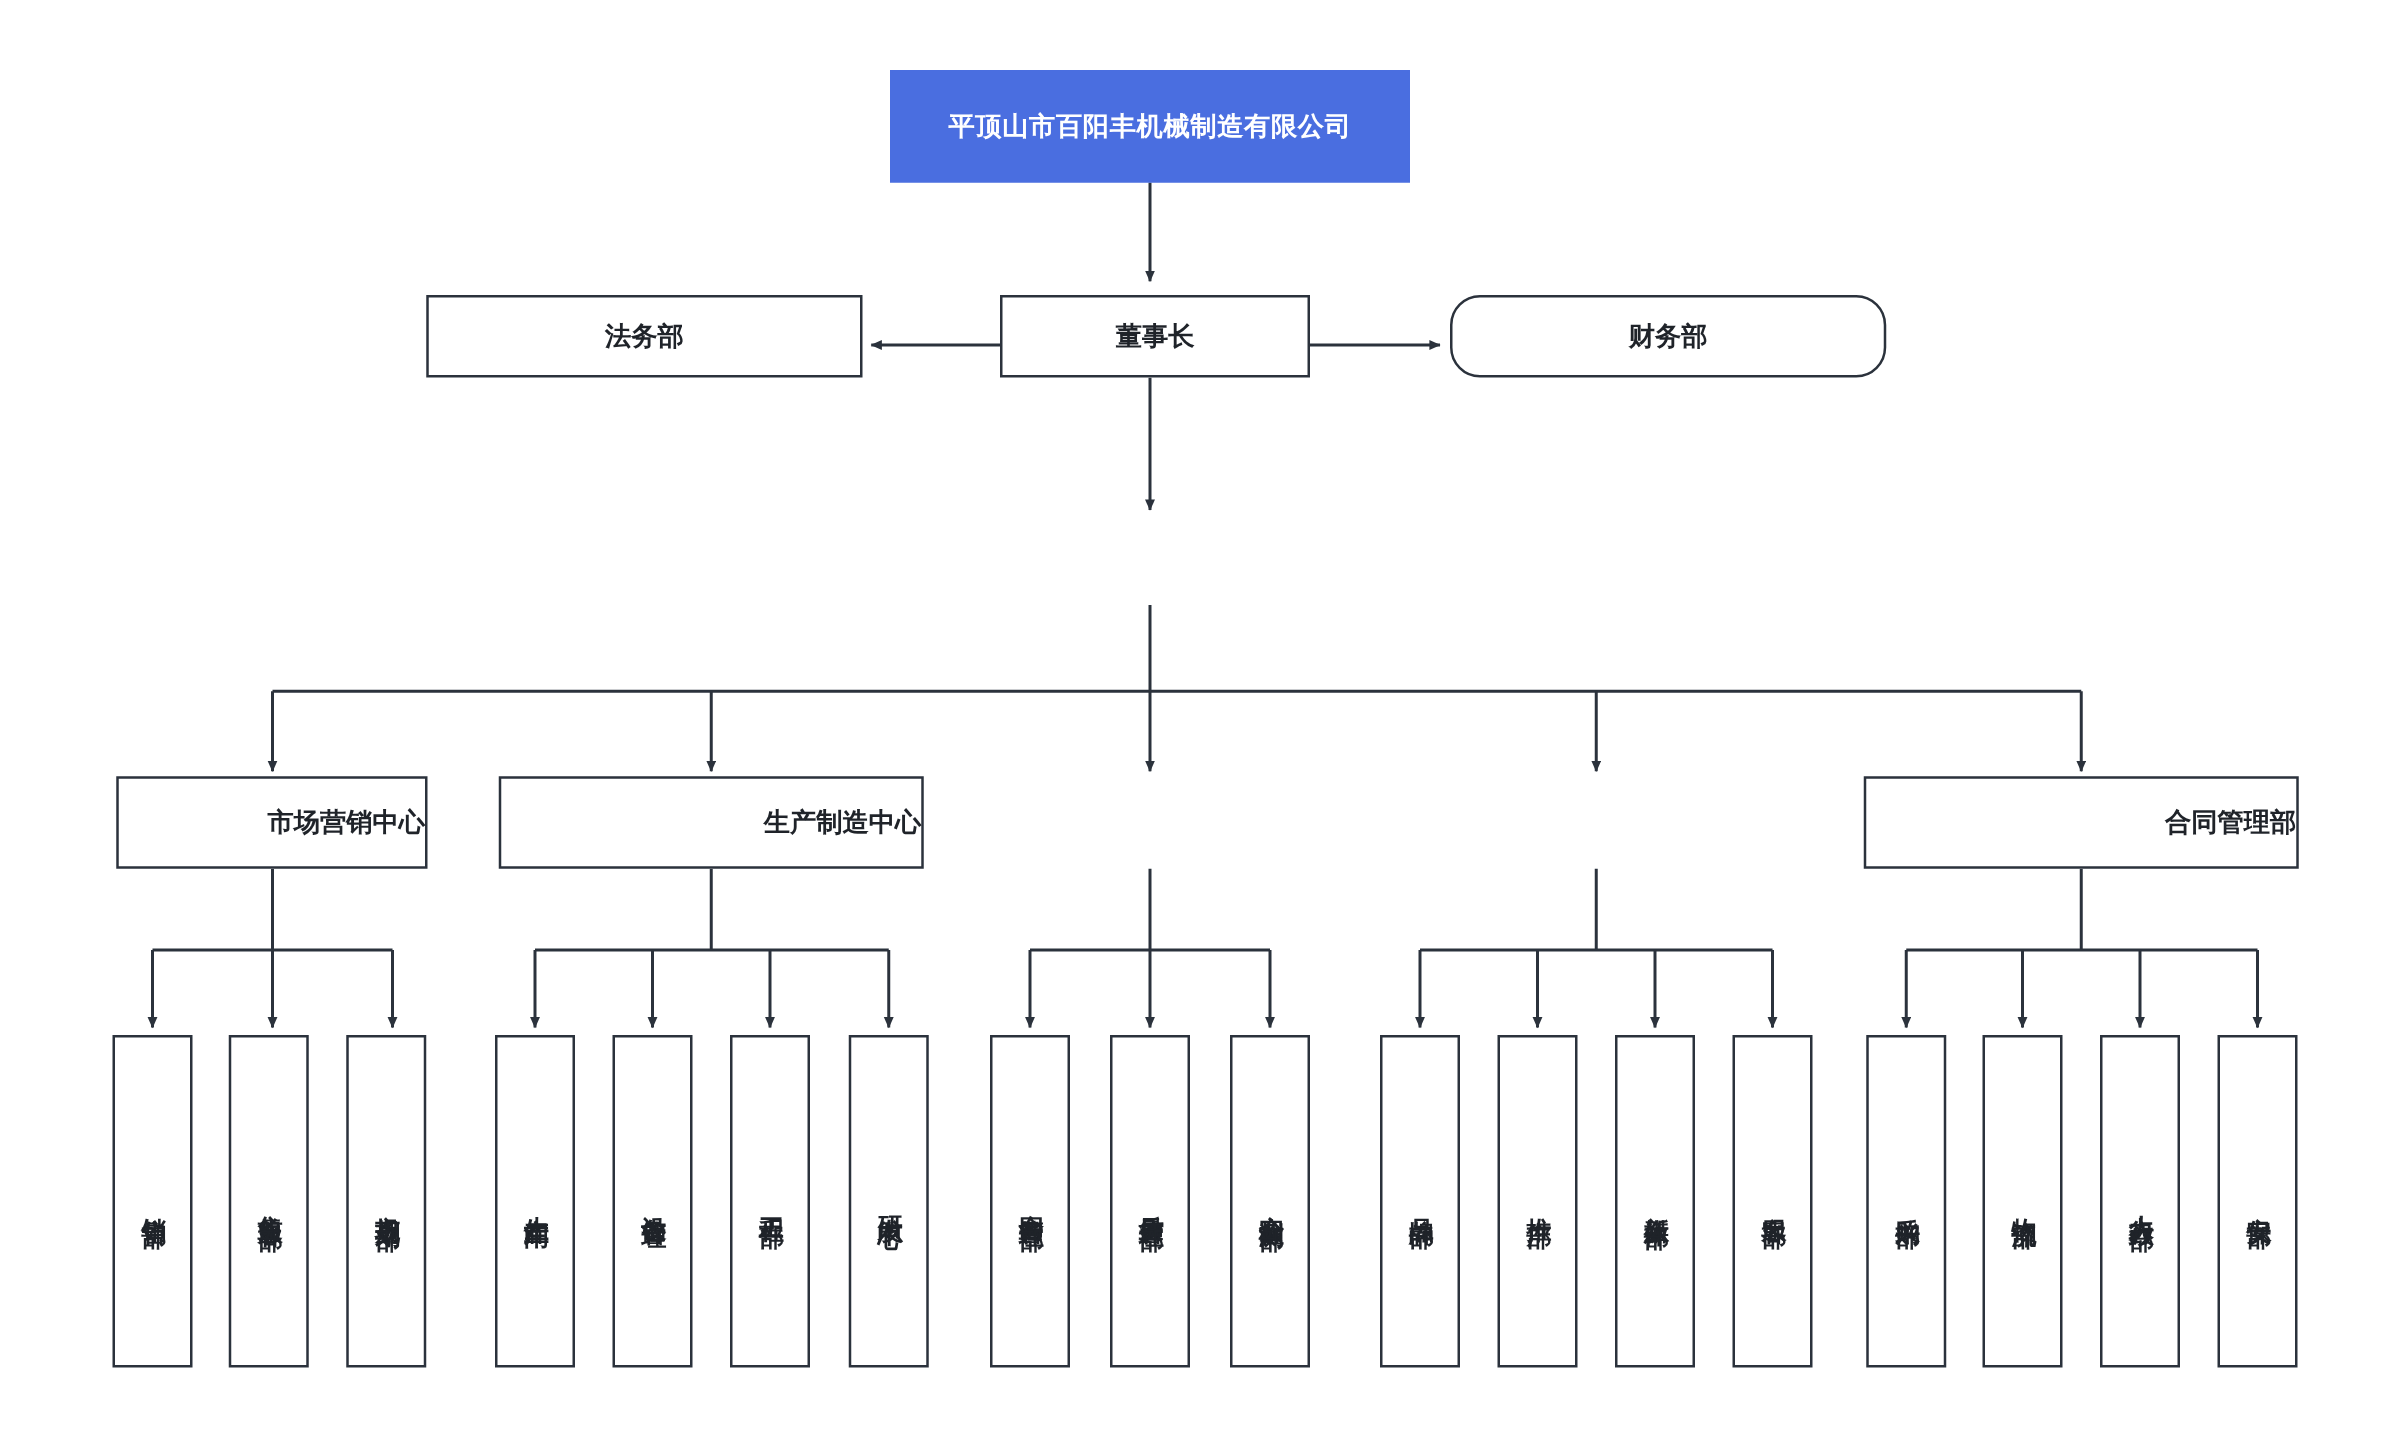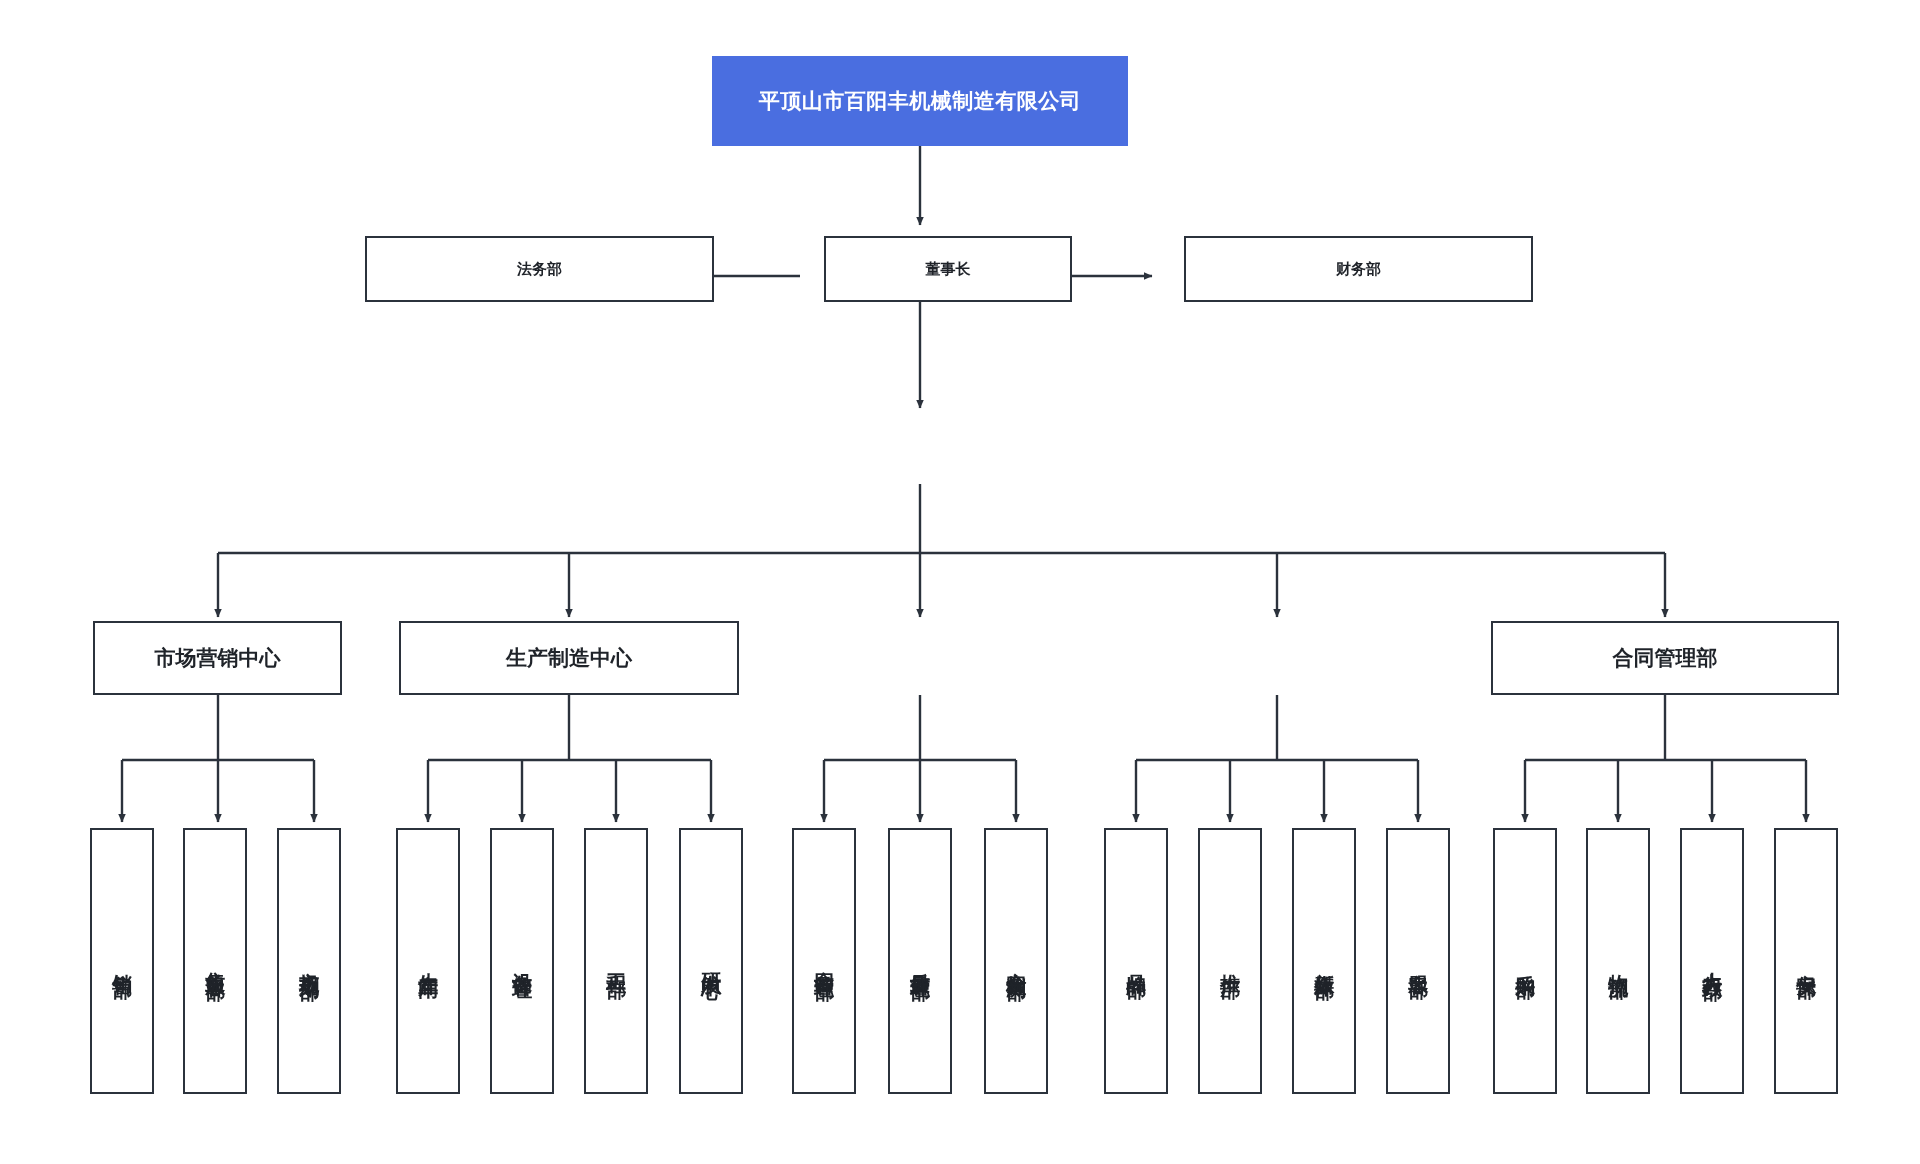--- a/index.html
+++ b/index.html
@@ -41,25 +41,25 @@
   }
   .node.root {
     background: #4a6ee0;
     border: 2px solid #4a6ee0;
     color: #ffffff;
     font-size: 21px;
     letter-spacing: 0.5px;
   }
   .node.level2,
   .node.level3 {
-    font-size: 15px;
-    margin-left: 24px;
+    font-size: 21px;
   }
   .node.center {
     font-size: 21px;
+    justify-content: flex-end;
   }
   .node.leaf {
     font-size: 20px;
     align-items: center;
     justify-content: center;
   }
   .node.leaf .vtext {
     writing-mode: vertical-rl;
     text-orientation: upright;
     line-height: 1.18;
@@ -144,21 +144,21 @@
   </div>
 
   <div class="node level2" style="left:341px; top:236px; width:349px; height:66px;">
     <span class="htext">法务部</span>
   </div>
 
   <div class="node level2" style="left:800px; top:236px; width:248px; height:66px;text-align:center;">
     <span class="htext">董事长</span>
   </div>
 
-  <div class="node level2" style="left:1160px; top:236px; width:349px; height:66px;">
+  <div class="node level2" style="left:1160px; top:236px; width:349px; height:66px;border-radius:24px;">
     <span class="htext">财务部</span>
   </div>
 
 
   <div class="node center" style="left:93px; top:621px; width:249px; height:74px;">
     <span class="htext">市场营销中心</span>
   </div>
 
   <div class="node center" style="left:399px; top:621px; width:340px; height:74px;">
     <span class="htext">生产制造中心</span>

